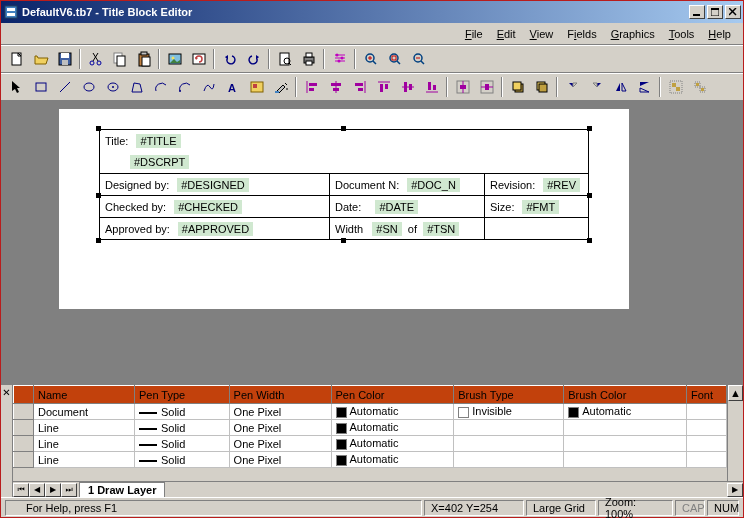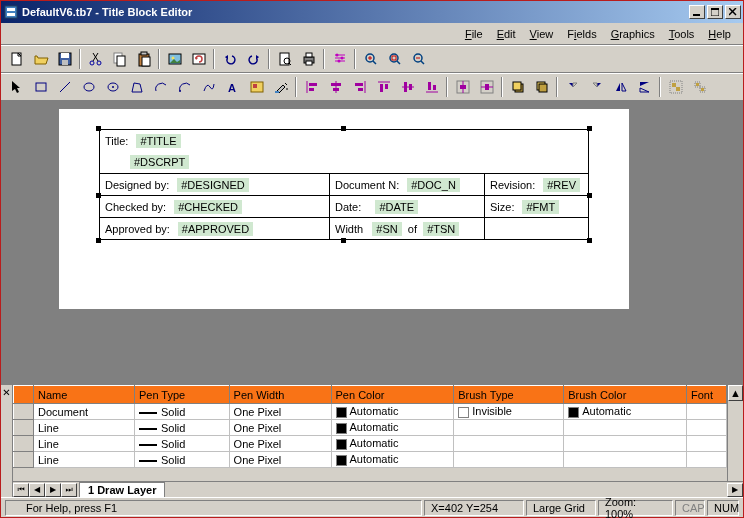--- a/index.html
+++ b/index.html
@@ -22,21 +22,21 @@
 .tb-table { border-collapse: collapse; width: 100%; }
 .tb-table td { border: 1px solid #000; padding: 3px 5px; font-size: 11px; height: 22px; }
 .tb-field { background: #d0e8d0; padding: 1px 4px; display: inline-block; }
 .tb-label { margin-right: 8px; }
 .handle { position: absolute; width: 5px; height: 5px; background: #000; }
 .grid-panel { height: 114px; border-top: 2px solid #808080; background: #d4d0c8; display: flex; }
 .grid-close { width: 12px; border-right: 1px solid #808080; display: flex; align-items: flex-start; justify-content: center; padding-top: 2px; font-size: 10px; cursor: pointer; }
 .grid-main { flex: 1; display: flex; flex-direction: column; }
 .grid-table { flex: 1; overflow: auto; }
 .grid-table table { width: 100%; border-collapse: collapse; background: white; }
-.grid-table th { background: #f97316; border: 1px solid; border-color: #fff #808080 #808080 #fff; text-align: left; padding: 2px 4px; font-weight: normal; height: 18px; }
+.grid-table th { background: #c2410c; border: 1px solid; border-color: #fff #808080 #808080 #fff; text-align: left; padding: 2px 4px; font-weight: normal; height: 18px; }
 .grid-table td { border: 1px solid #c0c0c0; padding: 1px 4px; height: 16px; background: white; }
 .grid-table td.rowhdr { background: #d4d0c8; border: 1px solid; border-color: #fff #808080 #808080 #fff; width: 20px; }
 .colorbox { display: inline-block; width: 11px; height: 11px; border: 1px solid #808080; margin-right: 3px; vertical-align: middle; }
 .linepattern { display: inline-block; width: 18px; height: 2px; background: #000; margin-right: 4px; vertical-align: middle; }
 .grid-scroll { height: 16px; background: #d4d0c8; border-top: 1px solid #808080; display: flex; align-items: center; }
 .tab-nav { display: flex; }
 .tab-btn { width: 16px; height: 14px; border: 1px solid; border-color: #fff #404040 #404040 #fff; display: flex; align-items: center; justify-content: center; font-size: 8px; cursor: pointer; }
 .tab-label { background: white; padding: 1px 8px; border: 1px solid #808080; font-weight: bold; margin-left: 2px; }
 .statusbar { height: 20px; border-top: 1px solid #fff; display: flex; align-items: center; padding: 0 4px; gap: 2px; }
 .status-cell { border: 1px solid; border-color: #808080 #fff #fff #808080; padding: 1px 6px; height: 16px; display: flex; align-items: center; }

